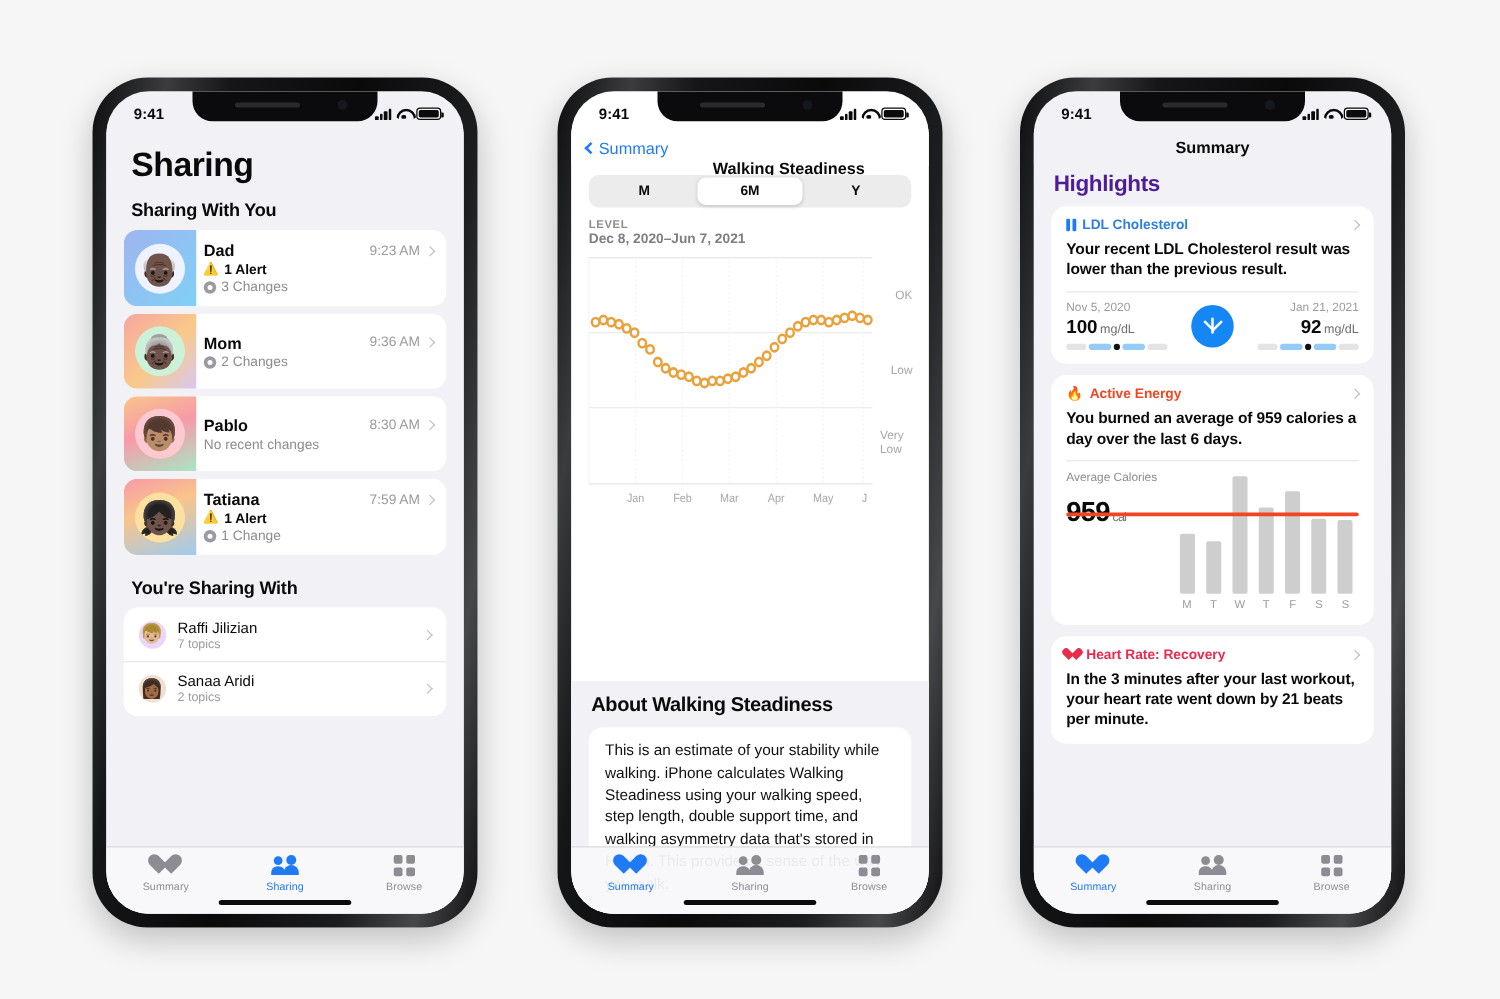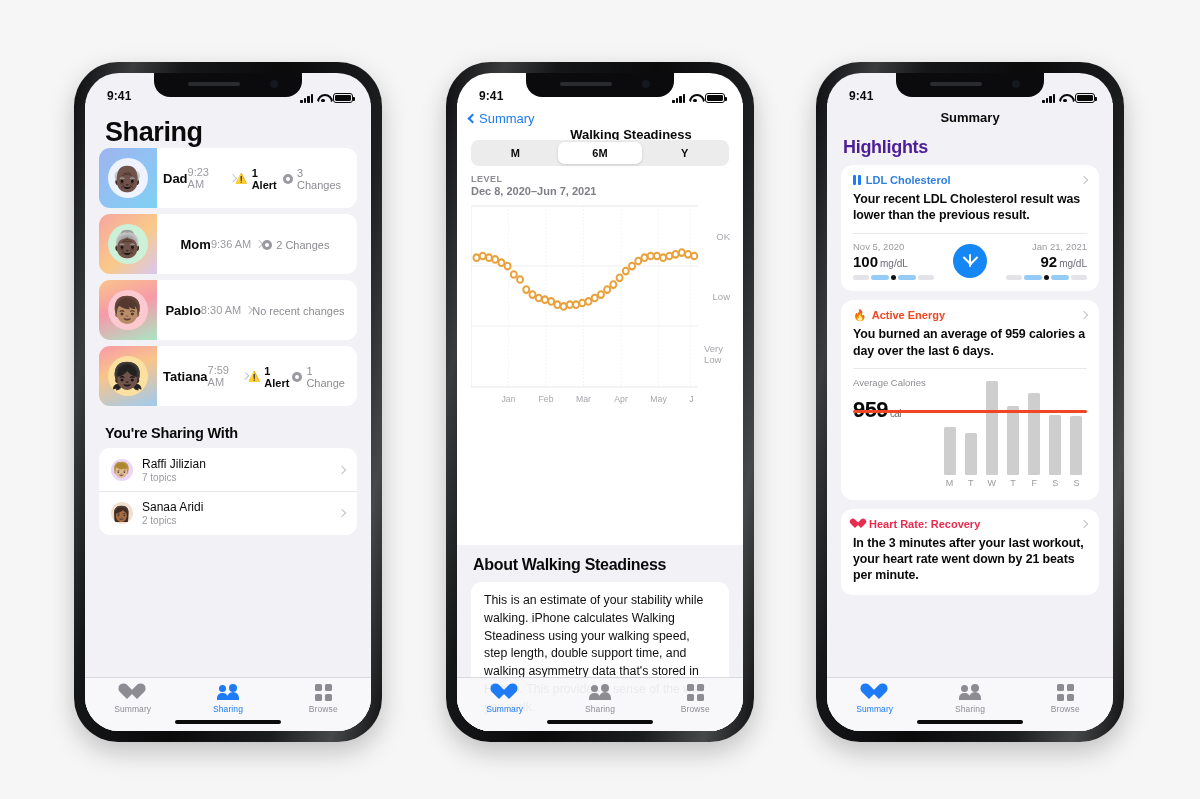--- a/index.html
+++ b/index.html
@@ -43,21 +43,21 @@
     border-radius: 3px; background: #2a2b2e;
   }
   .notch .cam {
     position: absolute; right: 24px; top: 7px; width: 8px; height: 8px;
     border-radius: 50%; background: #16181f;
   }
 
   
   .statusbar {
     position: relative; height: 30px; z-index: 30;
-    display: flex; align-items: flex-end; justify-content: space-between;
+    display: flex; align-items: center; justify-content: space-between;
     padding: 6px 18px 0 22px;
   }
   .sb-time { font-size: 12px; font-weight: 700; color: #0a0a0a; letter-spacing: .1px; }
   .sb-right { display: flex; align-items: center; gap: 4px; }
   .bars { display: flex; align-items: flex-end; gap: 1.3px; height: 9px; }
   .bars i { width: 2.2px; background: #0a0a0a; border-radius: .7px; display:block; }
   .bars i:nth-child(1){height:3px}.bars i:nth-child(2){height:5px}
   .bars i:nth-child(3){height:7px}.bars i:nth-child(4){height:9px}
   .wifi { width: 12px; height: 9px; position: relative; }
   .wifi::before{
@@ -107,21 +107,21 @@
   .p1-body { position: absolute; top: 30px; left: 0; right: 0; bottom: 0; background:#f2f1f6; overflow:hidden; }
   .big-title { font-size: 27px; font-weight: 700; color:#0a0a0a; padding: 14px 20px 0; letter-spacing:-.4px; }
   .sec-head { font-size: 14.5px; font-weight: 700; color:#0a0a0a; padding: 13px 20px 7px; letter-spacing:-.2px; }
   .share-card {
     margin: 0 14px 6px; background:#fff; border-radius: 11px;
     display:flex; overflow:hidden; min-height: 60px;
   }
   .av-wrap { width: 58px; flex:0 0 58px; display:flex; align-items:center; justify-content:center; }
   .avatar { width: 40px; height: 40px; border-radius: 50%; position: relative; overflow: hidden; }
   .memo { position:absolute; inset:0; display:flex; align-items:center; justify-content:center; font-size:26px; line-height:1; }
-  .share-right { flex:1; padding: 9px 10px 9px 6px; display:flex; flex-direction:row; justify-content:center; }
+  .share-right { flex:1; padding: 9px 10px 9px 6px; display:flex; flex-direction:column; justify-content:center; }
   .sr-top { display:flex; align-items:center; justify-content:space-between; }
   .sr-name { font-size: 13px; font-weight:700; color:#0a0a0a; }
   .sr-time { font-size: 11px; color:#9a9aa0; display:flex; align-items:center; gap:5px; }
   .chev { width:6px; height:6px; border-right:1.6px solid #c2c2c7; border-top:1.6px solid #c2c2c7; transform: rotate(45deg); display:inline-block; }
   .sr-line { display:flex; align-items:center; gap:4px; margin-top:2px; font-size:11px; }
   .sr-alert { color:#0a0a0a; font-weight:700; }
   .sr-change { color:#8c8c92; }
   .ic-warn { font-size:10px; line-height:1; }
   .ic-gear {
     width:10px; height:10px; border-radius:50%; background:#9a9aa0; position:relative; flex:0 0 10px;
@@ -247,20 +247,21 @@
             </div>
           <div class="wifi"></div>
           <div class="batt">
               <span></span>
             </div>
         </div>
       </div>
 
       <div class="p1-body">
         <div class="big-title">Sharing</div>
+        <div class="sec-head">Sharing With You</div>
 
         <div class="share-card">
           <div class="av-wrap" style="background:linear-gradient(135deg,#9fb4f0,#7fd1f5)">
             <div class="avatar" style="background:#eef3ff">
                 <span class="memo">👴🏿</span>
               </div>
           </div>
           <div class="share-right">
             <div class="sr-top">
               <span class="sr-name">Dad</span>

